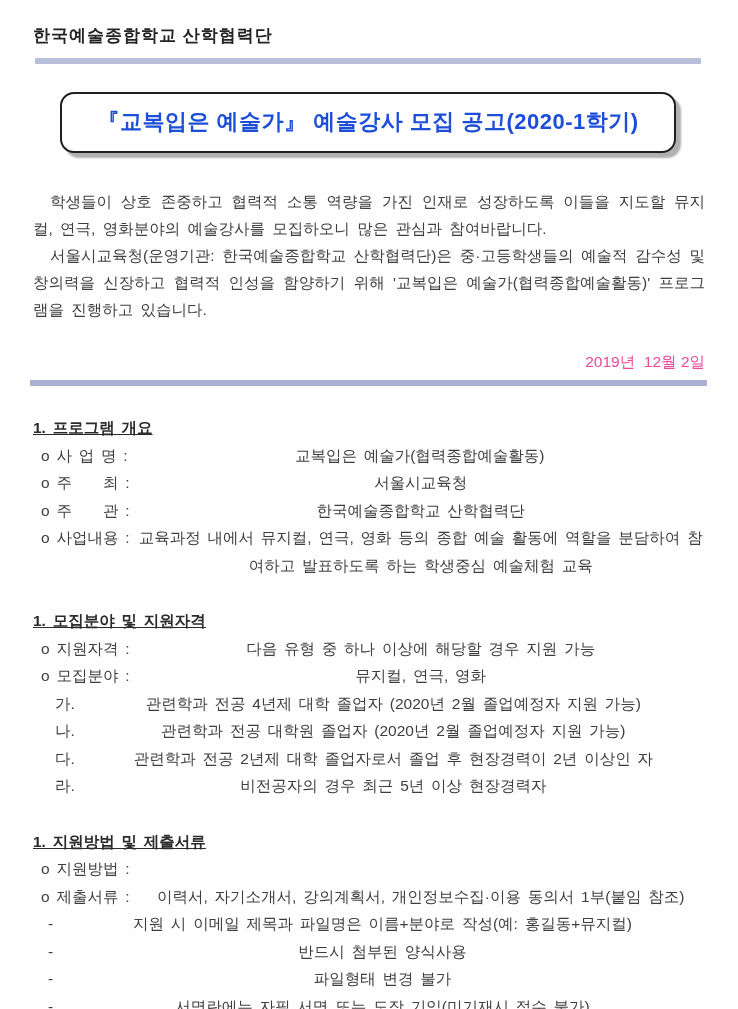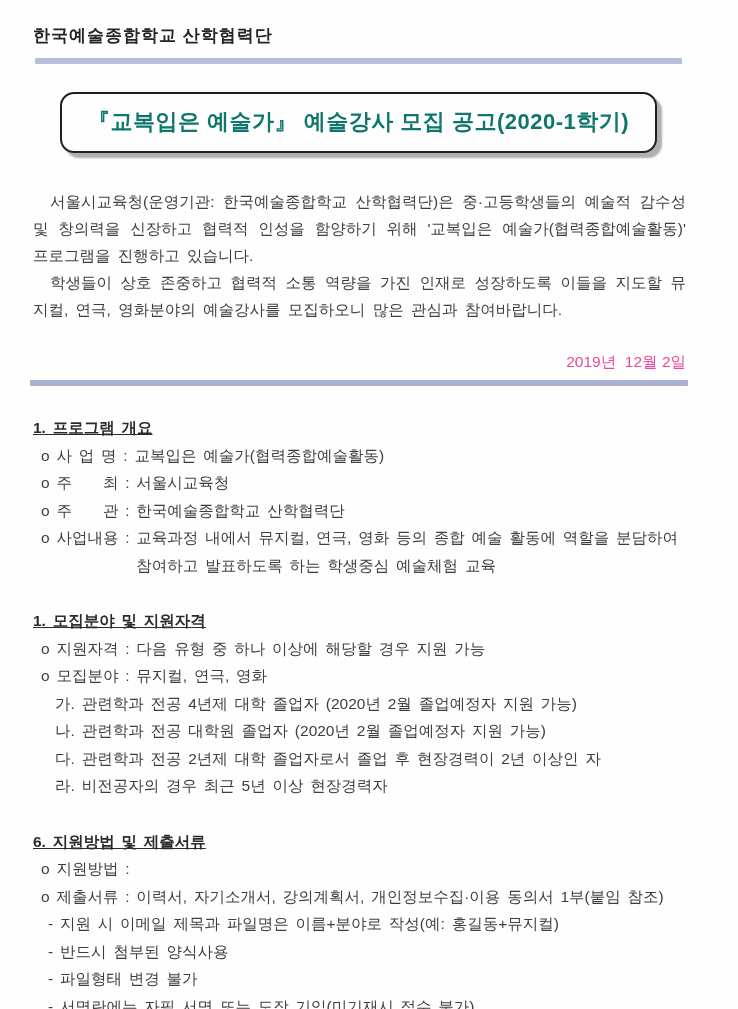--- a/index.html
+++ b/index.html
@@ -12,21 +12,21 @@
     height: 1009px;
     overflow: hidden;
     font-family: "Liberation Sans", "DejaVu Sans", sans-serif;
     color: #3e3e3e;
     -webkit-font-smoothing: antialiased;
   }
   .page {
     box-sizing: border-box;
     width: 738px;
     height: 1009px;
-    padding: 24px 52px 0 33px;
+    padding: 24px 33px 0 33px;
     background: #fffefe;
   }
   .org-header {
     font-size: 17px;
     font-weight: bold;
     color: #242424;
     letter-spacing: 1px;
   }
   .rule {
     height: 6px;
@@ -39,21 +39,21 @@
   .title-box {
     margin: 28px 29px 0 27px;
     border: 2px solid #1f1f1f;
     border-radius: 14px;
     box-shadow: 5px 5px 2px #b0b0b0;
     background: #fffefe;
     text-align: center;
     padding: 13px 6px 14px 6px;
     font-size: 22px;
     font-weight: bold;
-    color: #0f766e;
+    color: #1d4ed8;
     letter-spacing: 0.5px;
   }
   .intro {
     margin-top: 35px;
     font-size: 15.5px;
     line-height: 27px;
     text-align: justify;
     word-spacing: 3px;
   }
   .intro p {
@@ -85,40 +85,41 @@
   .line {
     display: flex;
     align-items: flex-start;
   }
   .line .prefix {
     white-space: pre;
   }
   .line .val {
     flex: 1;
     min-width: 0;
+    text-align: center;
   }
   .lv-o    { margin-left: 8px; }
   .lv-ga   { margin-left: 22px; }
   .lv-dash { margin-left: 15px; }
 </style>
 </head>
 <body>
 
 <div class="page">
 
   <div class="org-header">한국예술종합학교 산학협력단</div>
   <div class="rule rule-top"></div>
 
   <div class="title-box">
     <span>『교복입은 예술가』 예술강사 모집 공고(2020-1학기)</span>
   </div>
 
   <div class="intro">
+    <p>학생들이 상호 존중하고 협력적 소통 역량을 가진 인재로 성장하도록 이들을 지도할 뮤지컬, 연극, 영화분야의 예술강사를 모집하오니 많은 관심과 참여바랍니다.</p>
     <p>서울시교육청(운영기관: 한국예술종합학교 산학협력단)은 중·고등학생들의 예술적 감수성 및 창의력을 신장하고 협력적 인성을 함양하기 위해 '교복입은 예술가(협력종합예술활동)' 프로그램을 진행하고 있습니다.</p>
-    <p>학생들이 상호 존중하고 협력적 소통 역량을 가진 인재로 성장하도록 이들을 지도할 뮤지컬, 연극, 영화분야의 예술강사를 모집하오니 많은 관심과 참여바랍니다.</p>
   </div>
 
   <div class="date-line">2019년  12월 2일</div>
   <div class="rule rule-mid"></div>
 
   <div class="section">
     <div class="sec-heading">1. 프로그램 개요</div>
     <div class="line lv-o">
       <span class="prefix">o 사 업 명 : </span>
       <span class="val">교복입은 예술가(협력종합예술활동)</span>
@@ -159,21 +160,21 @@
       <span class="prefix">다. </span>
       <span class="val">관련학과 전공 2년제 대학 졸업자로서 졸업 후 현장경력이 2년 이상인 자</span>
     </div>
     <div class="line lv-ga">
       <span class="prefix">라. </span>
       <span class="val">비전공자의 경우 최근 5년 이상 현장경력자</span>
     </div>
   </div>
 
   <div class="section">
-    <div class="sec-heading">6. 지원방법 및 제출서류</div>
+    <div class="sec-heading">1. 지원방법 및 제출서류</div>
     <div class="line lv-o">
       <span class="prefix">o 지원방법 : </span>
     </div>
     <div class="line lv-o">
       <span class="prefix">o 제출서류 : </span>
       <span class="val">이력서, 자기소개서, 강의계획서, 개인정보수집·이용 동의서 1부(붙임 참조)</span>
     </div>
     <div class="line lv-dash">
       <span class="prefix">- </span>
       <span class="val">지원 시 이메일 제목과 파일명은 이름+분야로 작성(예: 홍길동+뮤지컬)</span>

